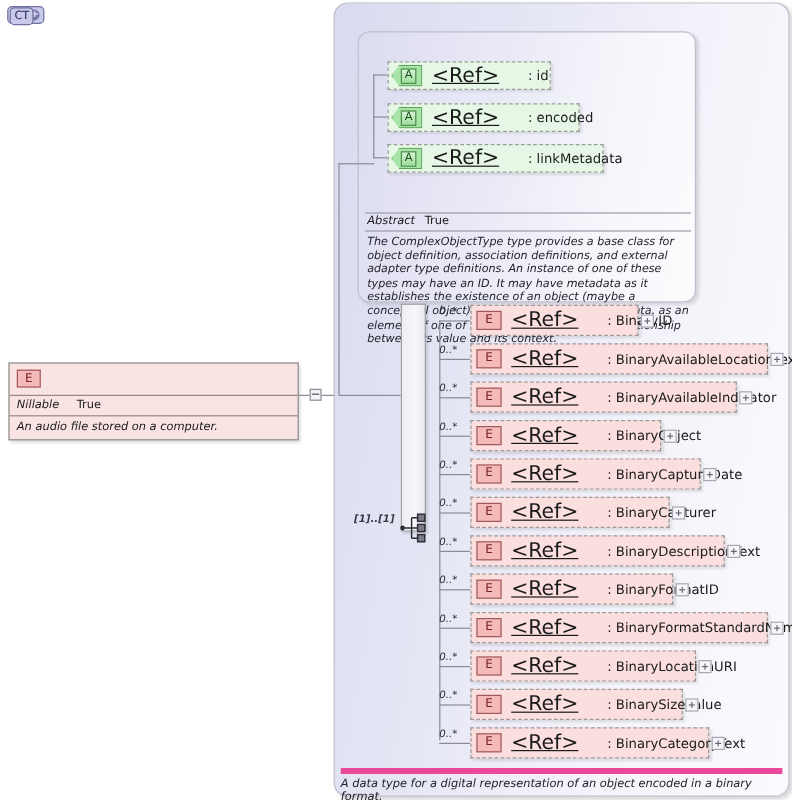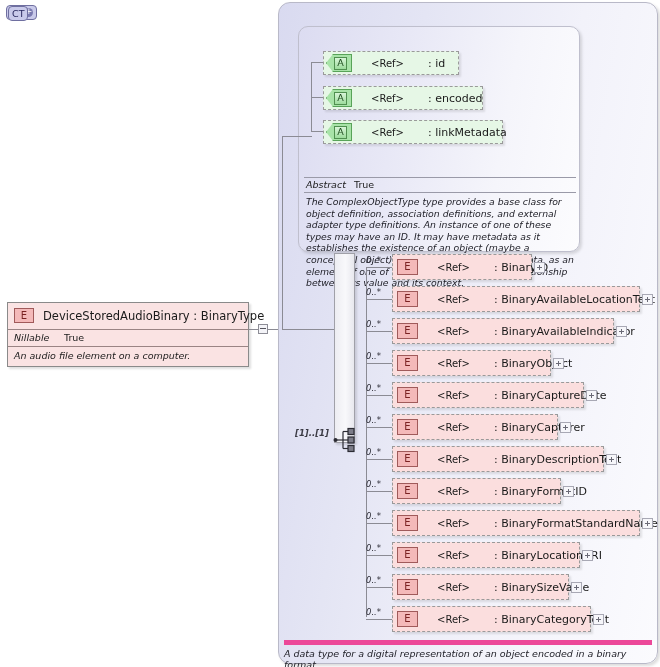--- a/index.html
+++ b/index.html
@@ -216,24 +216,25 @@
     left: 7px;
     top: 1px;
     width: 13px;
     height: 14px;
     font-size: 9.5px;
     line-height: 14px;
     text-align: center;
     color: #1c4a1c;
   }
   .ref-text {
-    font-size: 10px;
-    color: #1a1a1a;
-    margin-left: 19px;
+    font-size: 17px;
+    color: #1a1a1a;
+    margin-left: 8px;
     white-space: nowrap;
+    text-decoration: underline;
   }
   .name-text {
     font-size: 11px;
     color: #1a1a1a;
     margin-left: 24px;
     white-space: nowrap;
     padding-right: 8px;
   }
 
   
@@ -373,28 +374,27 @@
   }
 
   .tree-line { position: absolute; background: #8b8b94; }
 </style>
 </head>
 <body>
 
 <div id="left-element-box">
   <div class="row-title">
     <div class="e-badge">E</div>
-    <div class="elem-title-text">DeviceStoredAudioBinary : BinaryType</div>
   </div>
   <div class="row-prop">
     <div class="prop-key">Nillable</div>
     <div class="prop-val">True</div>
   </div>
   <div class="row-doc">
-    <div class="doc-text">An audio file element on a computer.</div>
+    <div class="doc-text">An audio file stored on a computer.</div>
   </div>
 </div>
 
 <div class="connector-line" style="left:249px; top:329px; width:9px; height:1px;"></div>
 <div id="left-collapse-toggle"></div>
 <div class="connector-line" style="left:268px; top:329px; width:14px; height:1px;"></div>
 
 <div id="outer-panel"></div>
 
 <div id="outer-panel-header">

